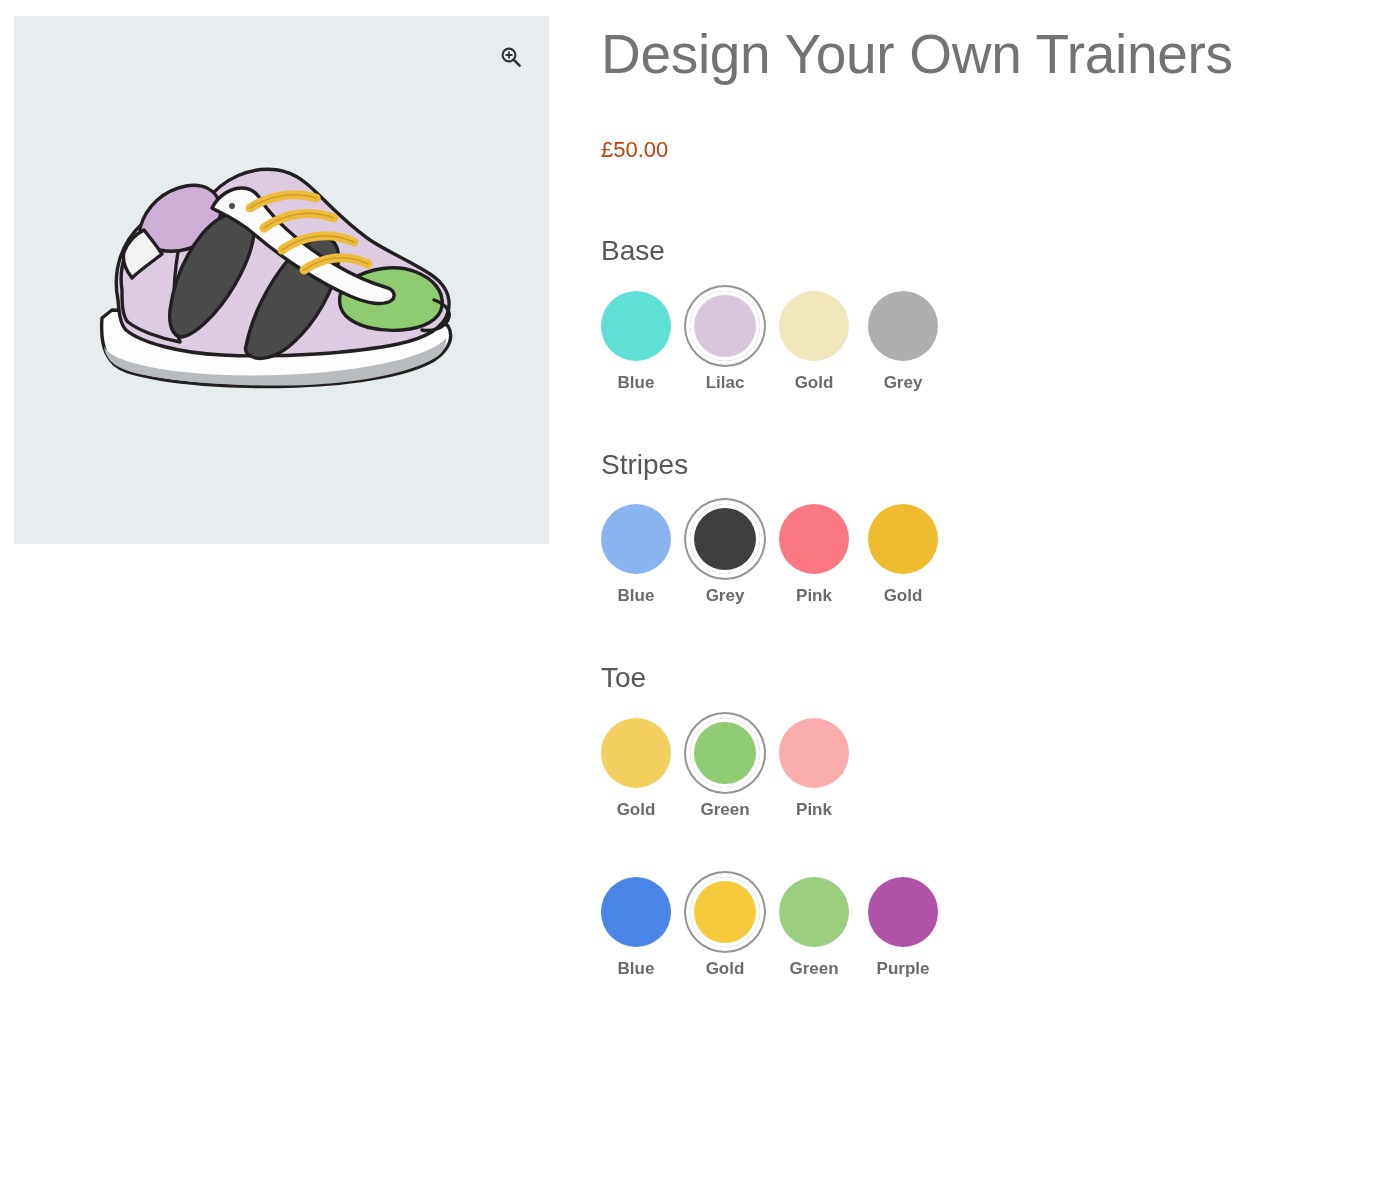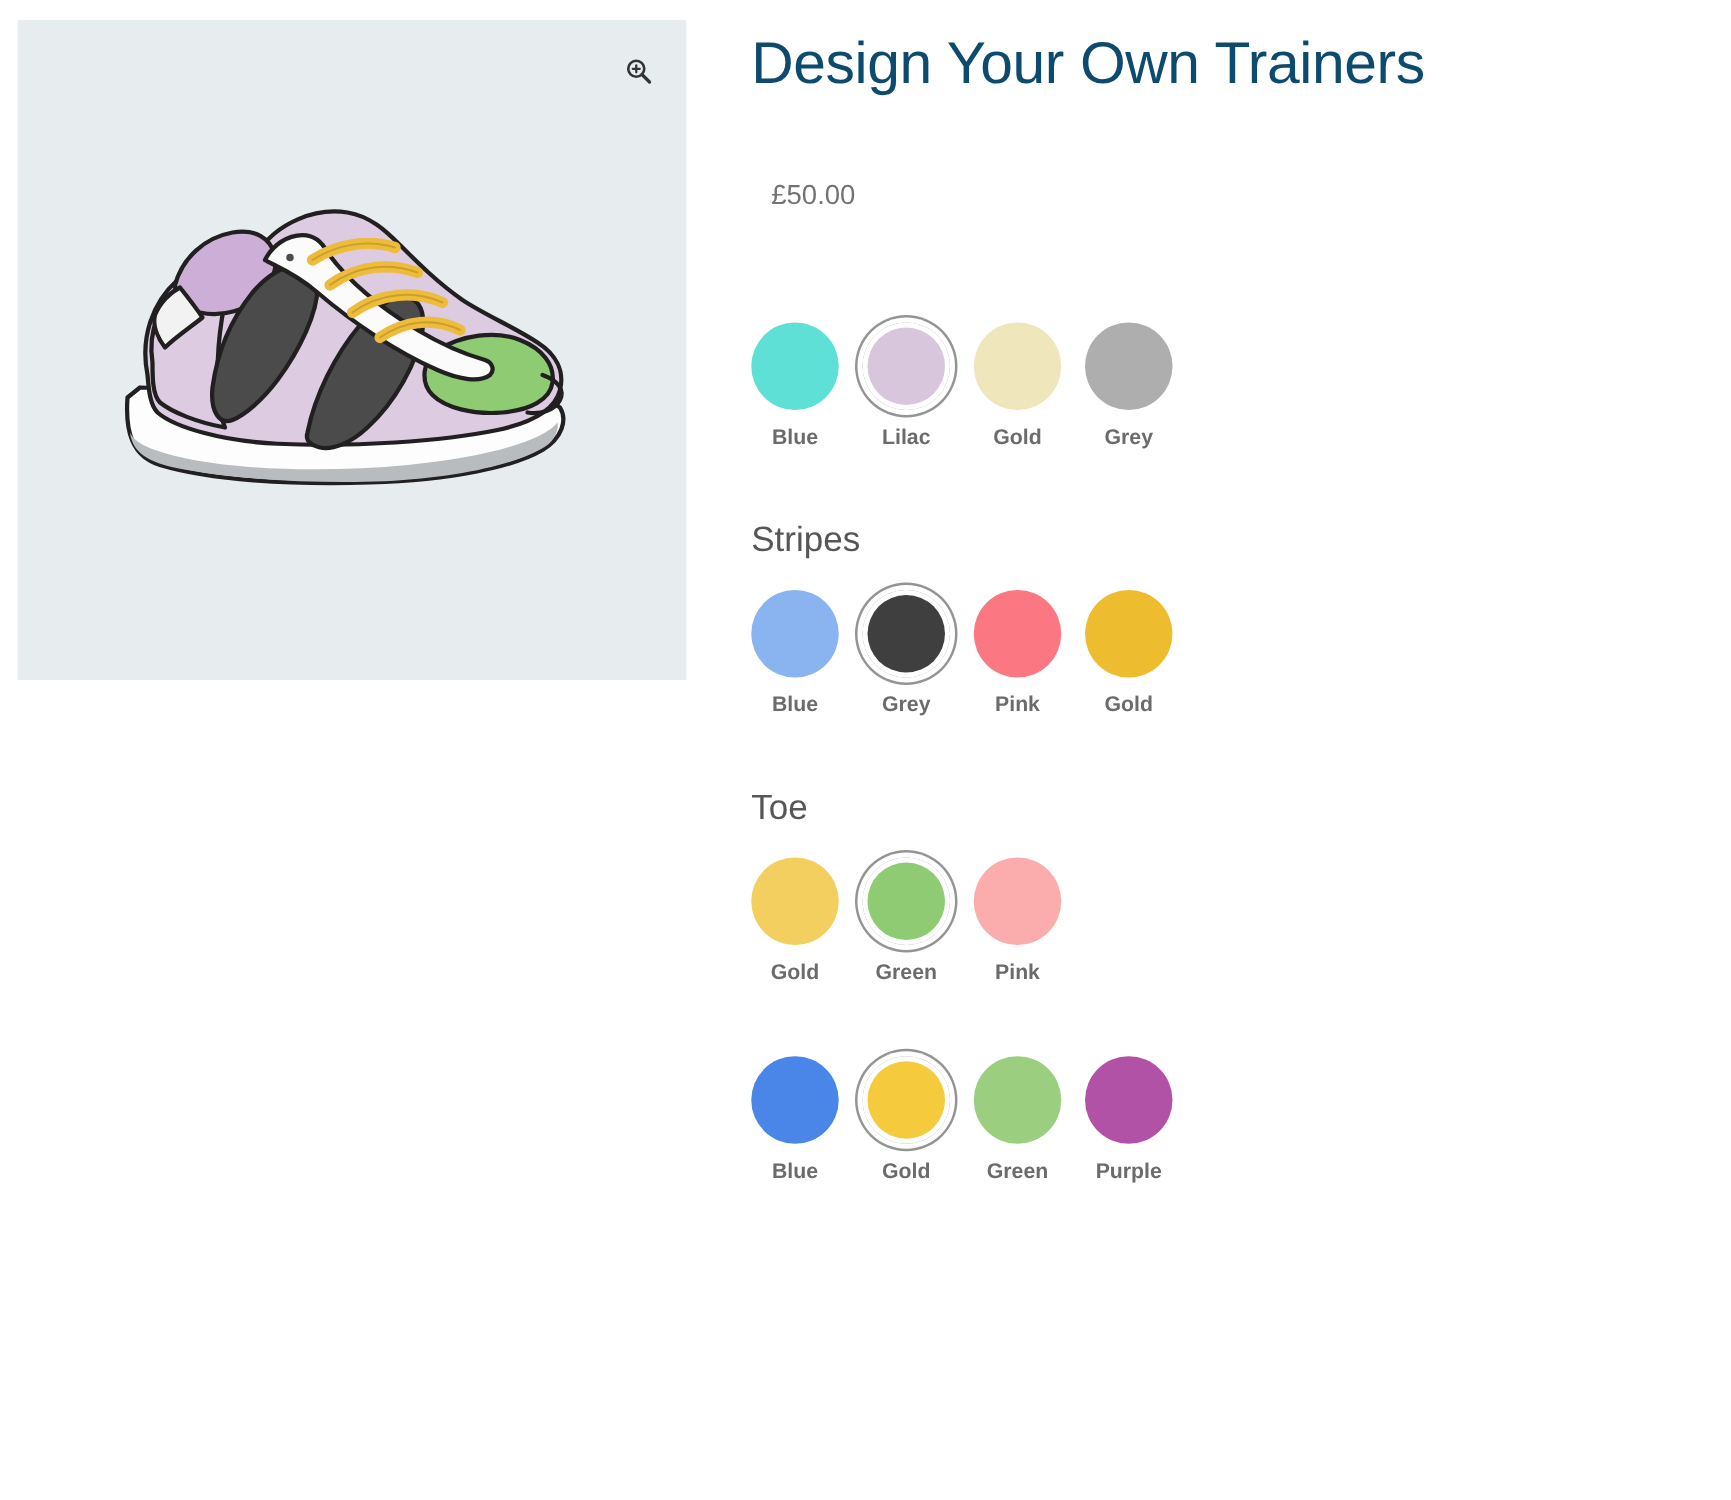--- a/index.html
+++ b/index.html
@@ -63,34 +63,34 @@
   .details {
     position: absolute;
     left: 601px;
     top: 0;
     width: 760px;
   }
 
   .product-title {
     margin: 0;
     padding-top: 22px;
-    font-size: 47px;
+    font-size: 55px;
     font-weight: 300;
     letter-spacing: -0.3px;
-    color: #0c4a6e;
+    color: #737373;
     line-height: 1.18;
     font-family: "Liberation Sans", sans-serif;
   }
 
   .product-price {
-    margin: 16px;
+    margin: 0;
     padding-top: 50px;
     font-size: 22px;
     font-weight: 400;
-    color: #737373;
+    color: #c2410c;
   }
 
   .option-group { padding-top: 59px; }
   .option-group.first { padding-top: 73px; }
 
   .option-heading {
     margin: 0 0 24px 0;
     font-size: 28px;
     font-weight: 300;
     color: #565656;
@@ -204,20 +204,21 @@
       </svg>
     </button>
   </div>
 
   <div class="details">
     <h1 class="product-title">Design Your Own Trainers</h1>
     <div class="product-price">£50.00</div>
 
     <div id="option-groups">
         <div class="option-group first">
+          <div class="option-heading">Base</div>
           <div class="swatch-row">
             <div class="swatch-item">
               <div class="swatch-ring">
                 <div class="swatch-dot" style="background: rgb(95, 224, 214);"></div>
               </div>
               <div class="swatch-label">Blue</div>
             </div>
             <div class="swatch-item selected">
               <div class="swatch-ring">
                 <div class="swatch-dot" style="background: rgb(216, 198, 221);"></div>

